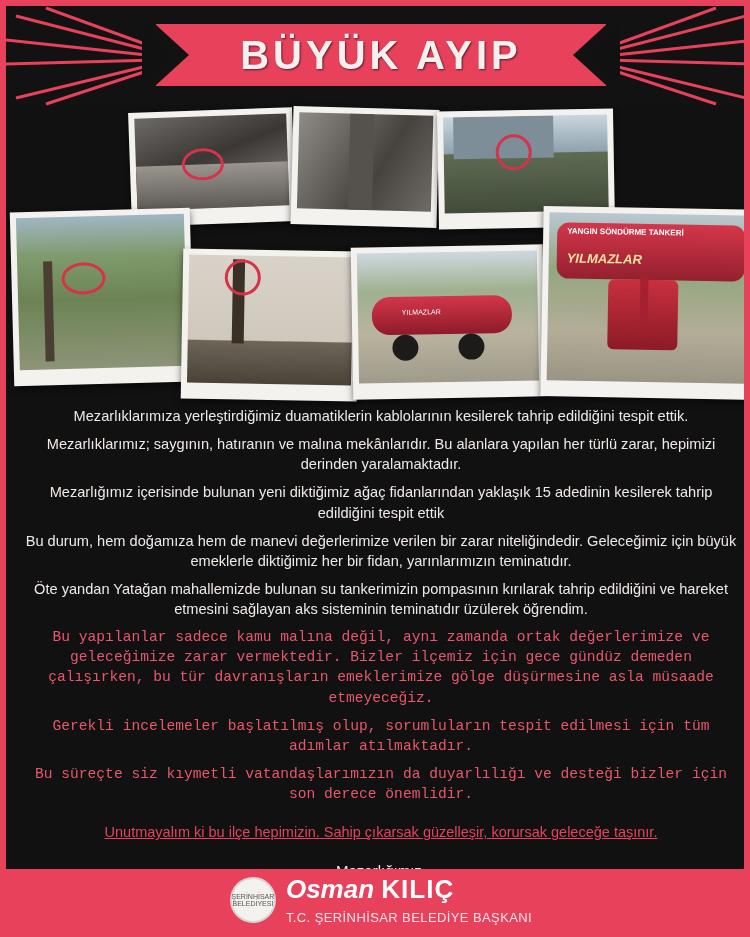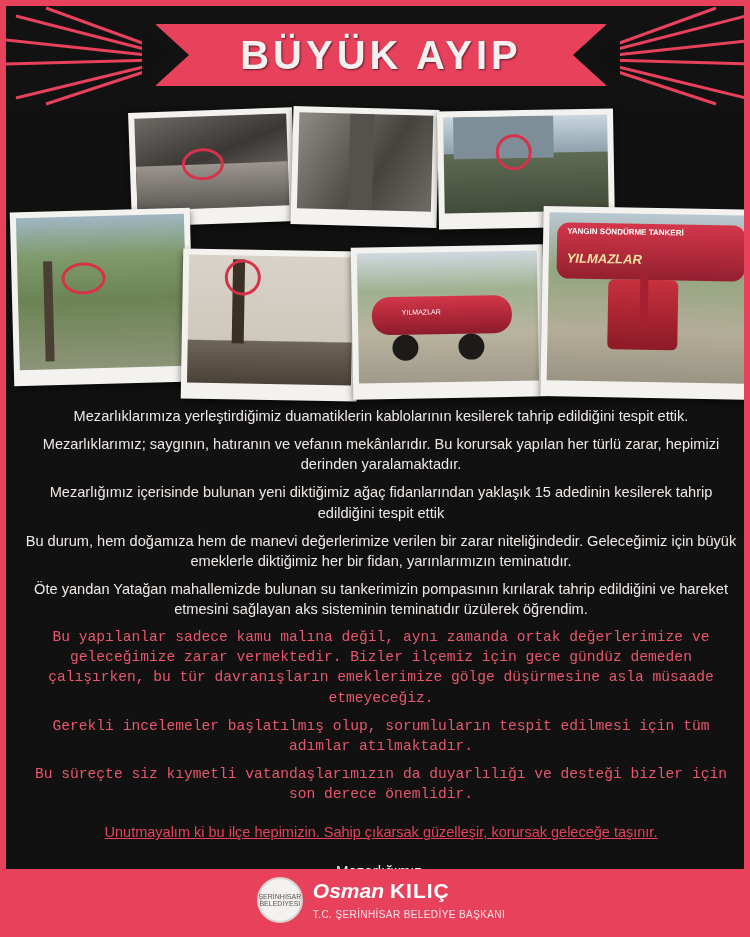--- a/index.html
+++ b/index.html
@@ -82,24 +82,24 @@
     background:#e8415c;display:flex;align-items:center;justify-content:center;gap:10px;
   }
   .seal{
     width:46px;height:46px;border-radius:50%;
     background:#f4f2ef;border:2px solid #d8d3cf;
     display:flex;align-items:center;justify-content:center;
     font-size:7px;color:#555;text-align:center;line-height:1.05;
     box-sizing:border-box;
   }
   .sig{display:flex;flex-direction:column;align-items:flex-start;}
-  .sig .nm{color:#fff;font-size:21px;font-weight:bold;line-height:1;}
+  .sig .nm{color:#fff;font-size:26px;font-weight:bold;line-height:1;}
   .sig .nm i{font-style:italic;font-weight:bold;}
   .sig .nm b{font-weight:bold;letter-spacing:1px;}
-  .sig .role{color:#ffe3e8;font-size:10px;letter-spacing:.4px;margin-top:8px;}
+  .sig .role{color:#ffe3e8;font-size:13px;letter-spacing:.4px;margin-top:8px;}
 </style>
 </head>
 <body>
 
 <div class="poster">
 
   <div class="banner">
     <svg class="rays" viewBox="0 0 750 100">
       <g stroke="#e8415c" stroke-width="3">
         <line x1="10" y1="10" x2="150" y2="46"></line>
@@ -174,21 +174,21 @@
         <div style="position:absolute;left:18px;top:14px;color:#fff;font-size:8px;font-weight:bold;">YANGIN SÖNDÜRME TANKERİ</div>
         <div style="position:absolute;left:18px;top:38px;color:#f3e3a0;font-size:13px;font-weight:bold;font-style:italic;">YILMAZLAR</div>
         <div style="position:absolute;left:60px;top:66px;width:70px;height:70px;background:linear-gradient(180deg,#c8303f,#8c1a26);border-radius:6px;"></div>
         <div style="position:absolute;left:92px;top:60px;width:8px;height:52px;background:#a52030;"></div>
       </div>
     </div>
   </div>
 
   <div class="body">
     <p class="p">Mezarlıklarımıza yerleştirdiğimiz duamatiklerin kablolarının kesilerek tahrip edildiğini tespit ettik.</p>
-    <p class="p">Mezarlıklarımız; saygının, hatıranın ve vefanın mekânlarıdır. Bu korursak yapılan her türlü zarar, hepimizi derinden yaralamaktadır.</p>
+    <p class="p">Mezarlıklarımız; saygının, hatıranın ve malına mekânlarıdır. Bu alanlara yapılan her türlü zarar, hepimizi derinden yaralamaktadır.</p>
     <p class="p gap">Mezarlığımız içerisinde bulunan yeni diktiğimiz ağaç fidanlarından yaklaşık 15 adedinin kesilerek tahrip edildiğini tespit ettik</p>
     <p class="p">Bu durum, hem doğamıza hem de manevi değerlerimize verilen bir zarar niteliğindedir. Geleceğimiz için büyük emeklerle diktiğimiz her bir fidan, yarınlarımızın teminatıdır.</p>
     <p class="p gap">Öte yandan Yatağan mahallemizde bulunan su tankerimizin pompasının kırılarak tahrip edildiğini ve hareket etmesini sağlayan aks sisteminin teminatıdır üzülerek öğrendim.</p>
     <p class="p red">Bu yapılanlar sadece kamu malına değil, aynı zamanda ortak değerlerimize ve geleceğimize zarar vermektedir. Bizler ilçemiz için gece gündüz demeden çalışırken, bu tür davranışların emeklerimize gölge düşürmesine asla müsaade etmeyeceğiz.</p>
     <p class="p red">Gerekli incelemeler başlatılmış olup, sorumluların tespit edilmesi için tüm adımlar atılmaktadır.</p>
     <p class="p red">Bu süreçte siz kıymetli vatandaşlarımızın da duyarlılığı ve desteği bizler için son derece önemlidir.</p>
     <p class="underline">Unutmayalım ki bu ilçe hepimizin. Sahip çıkarsak güzelleşir, korursak geleceğe taşınır.</p>
     <p class="regards">Mezarlığımız.</p>
   </div>
 

